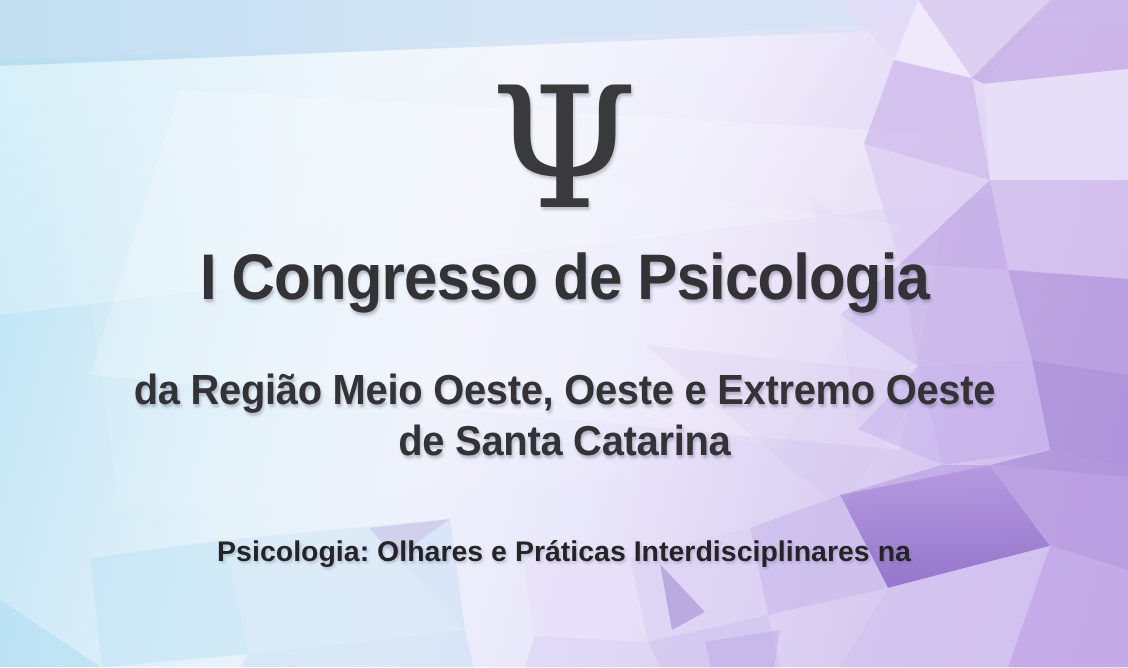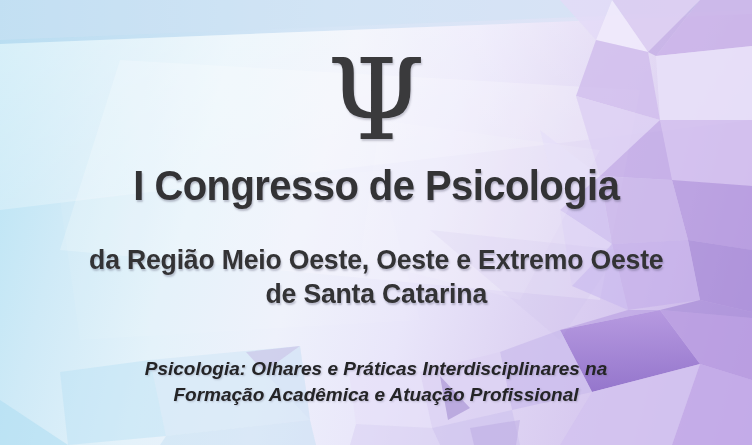--- a/index.html
+++ b/index.html
@@ -80,21 +80,20 @@
     text-align: center;
     margin-top: 6px;
     text-shadow: 1px 2px 2px rgba(80, 80, 105, 0.33);
     transform: scaleX(0.95);
     white-space: nowrap;
   }
   .title-sub .line2 { display: block; }
 
   .theme {
     font-family: "Liberation Sans", sans-serif;
-    font-style: italic;
     font-weight: bold;
     font-size: 19px;
     line-height: 1.38;
     color: #242426;
     text-align: center;
     margin-top: 22px;
     text-shadow: 1px 1px 2px rgba(90, 90, 115, 0.30);
     white-space: nowrap;
   }
   .theme .t2 { display: block; }
@@ -191,17 +190,16 @@
 
     <h1 class="title-main">I Congresso de Psicologia</h1>
 
     <h2 class="title-sub">
       <span class="line1">da Região Meio Oeste, Oeste e Extremo Oeste</span>
       <span class="line2">de Santa Catarina</span>
     </h2>
 
     <p class="theme">
       <span class="t1">Psicologia: Olhares e Práticas Interdisciplinares na</span>
-      <span class="t2">Formação Acadêmica e Atuação Profissional</span>
     </p>
 
   </div>
 </div>
 
 </body></html>

